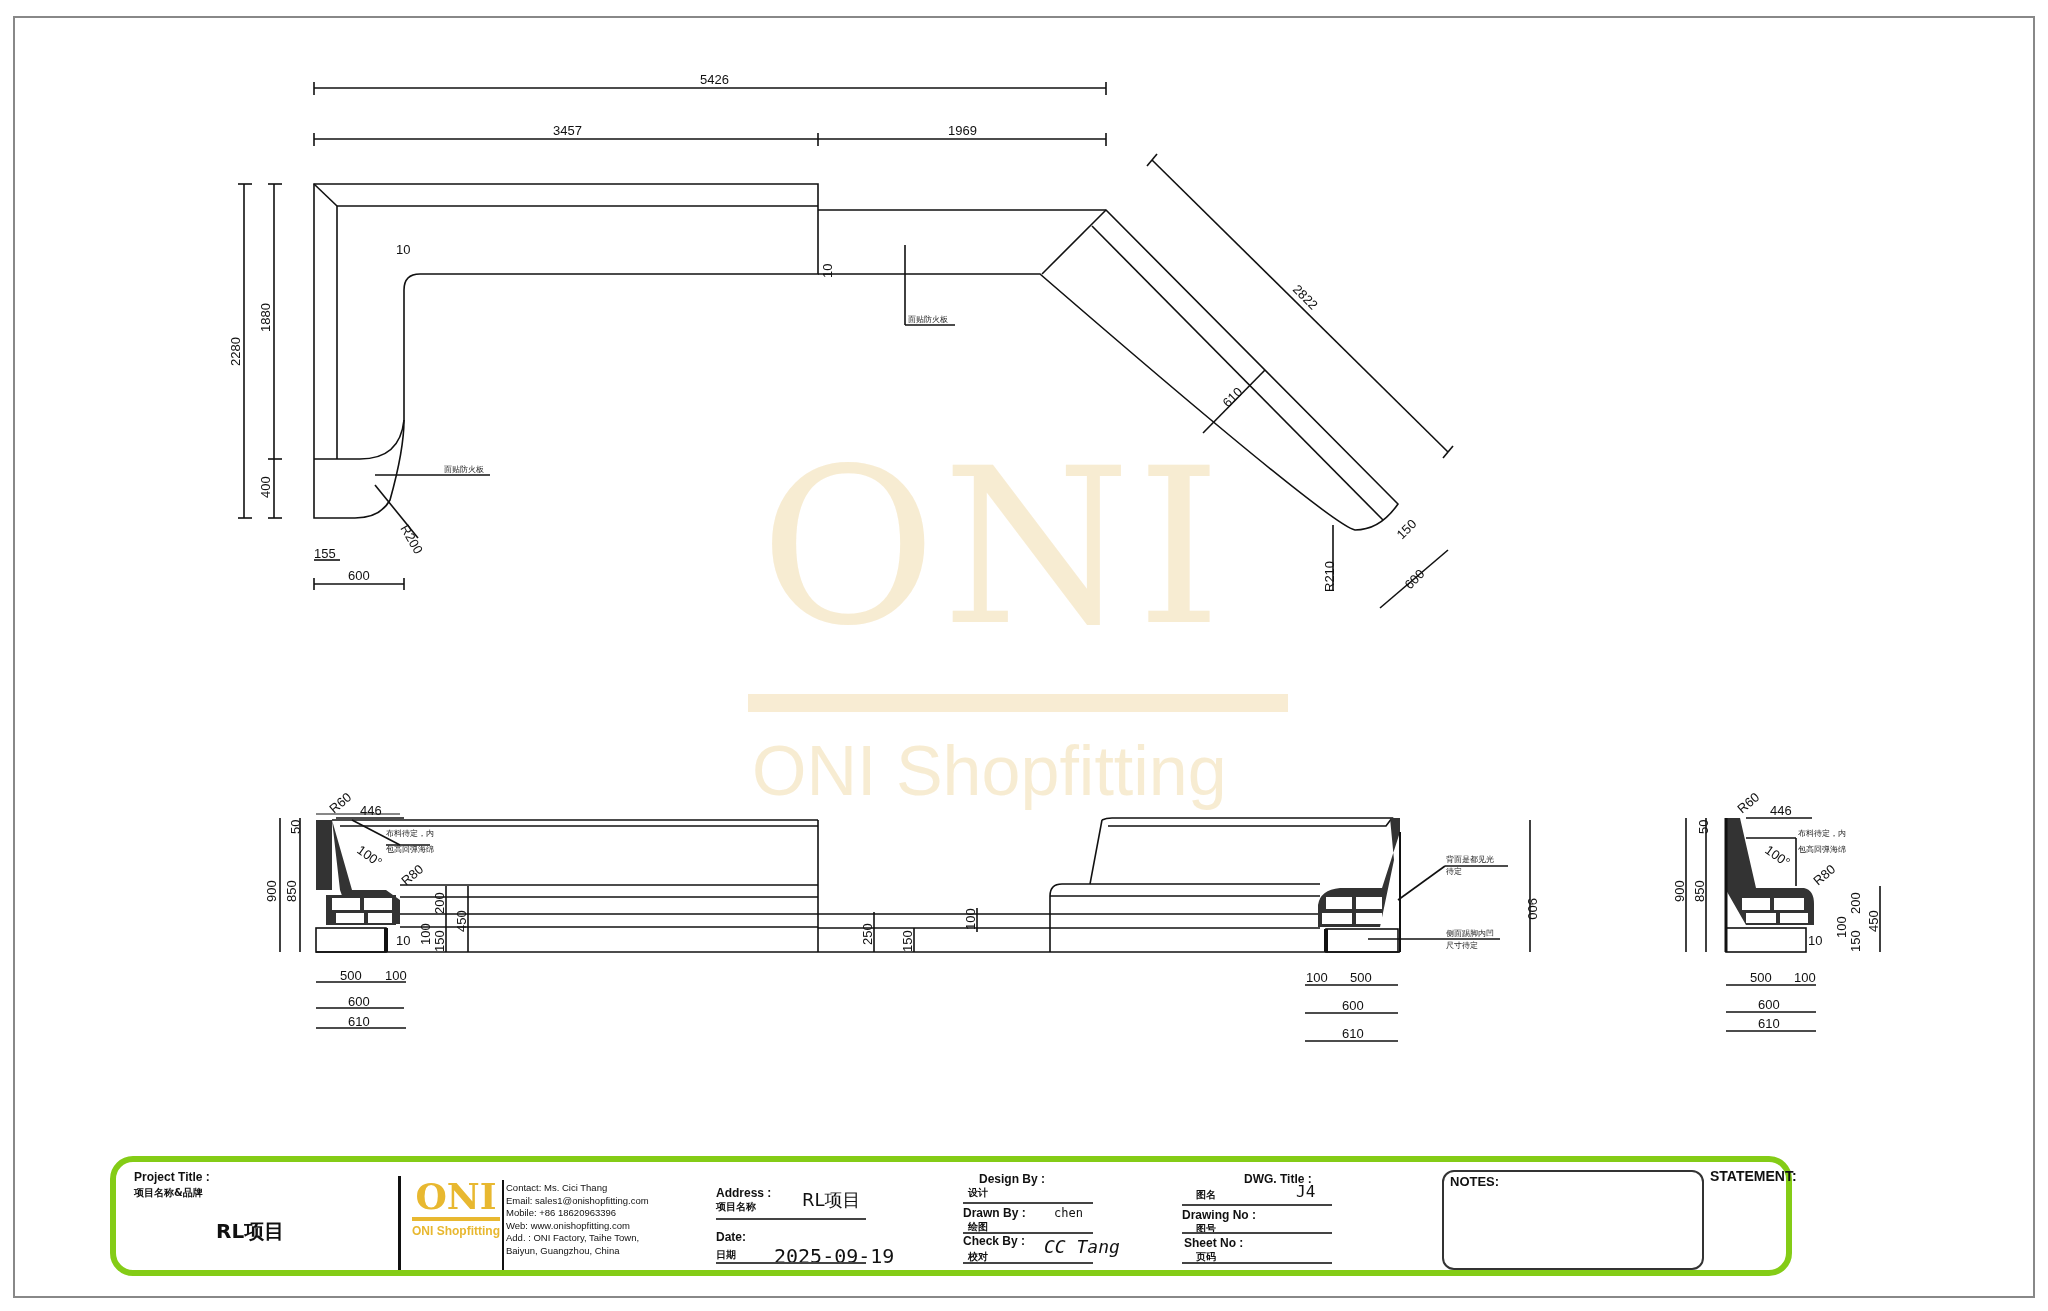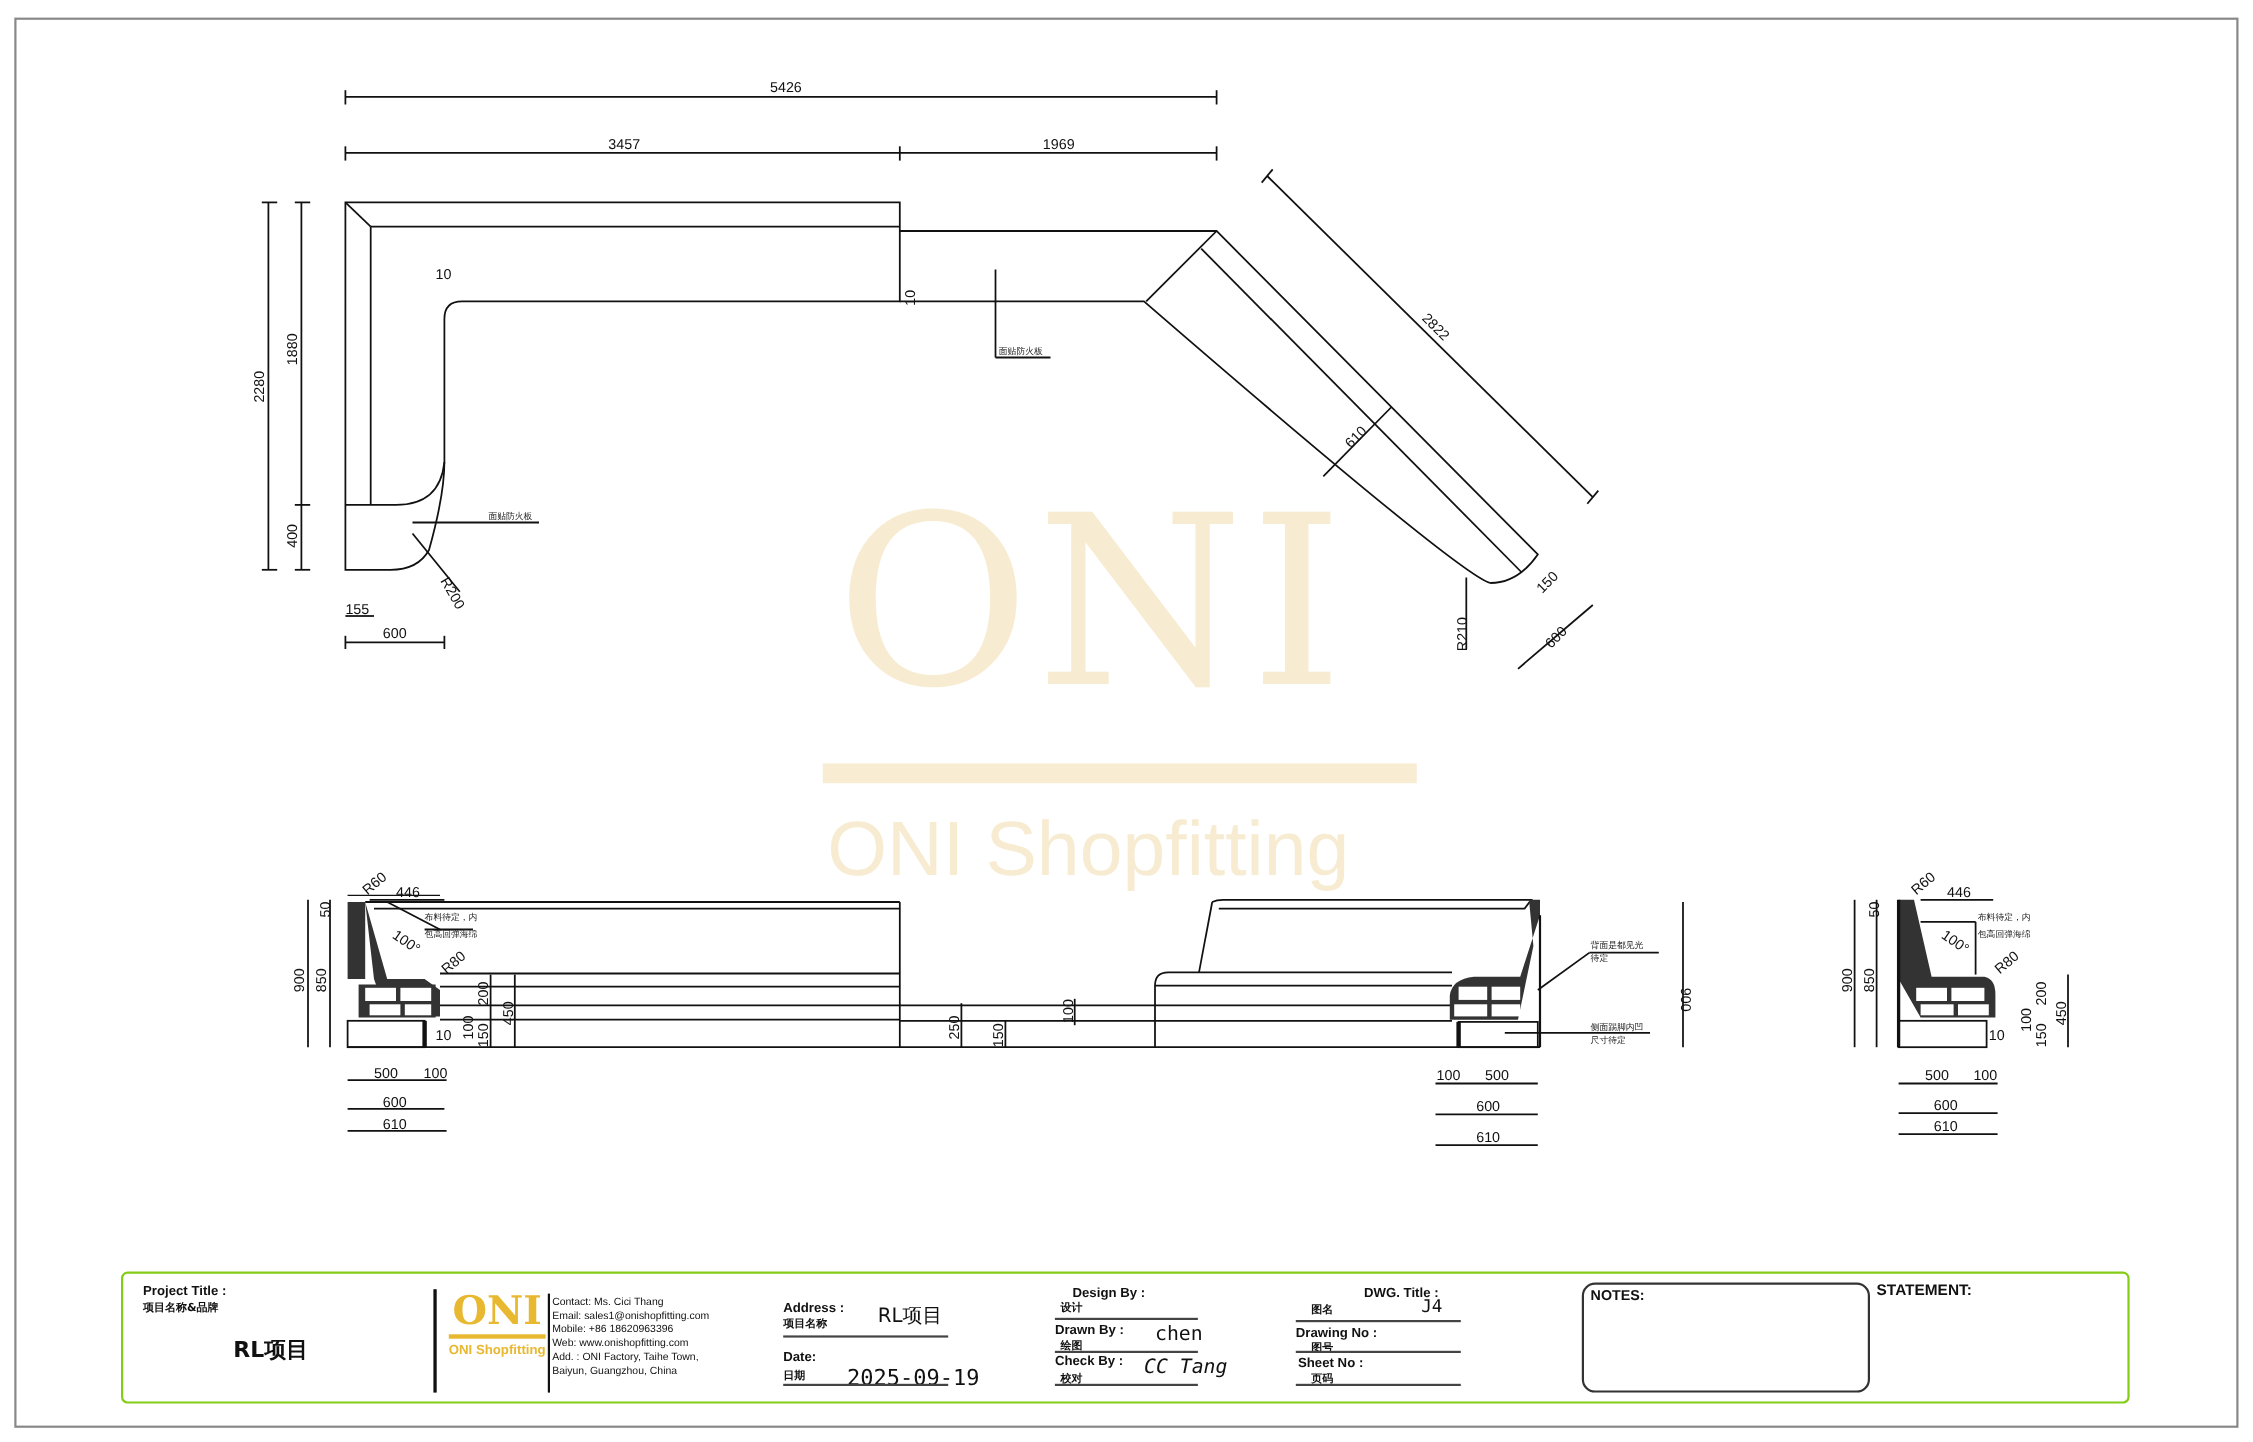--- a/index.html
+++ b/index.html
@@ -1,21 +1,21 @@
 <!DOCTYPE html>
 <html><head>
 <meta charset="utf-8">
 <style>
   html,body{margin:0;padding:0;background:#fff;}
   body{width:2048px;height:1311px;position:relative;overflow:hidden;font-family:"Liberation Sans",sans-serif;color:#111;}
   .sheet{position:absolute;left:13px;top:16px;width:2022px;height:1282px;border:2px solid #888;box-sizing:border-box;}
   svg.draw{position:absolute;left:0;top:0;}
   .dim{font-family:"Liberation Sans",sans-serif;font-size:13px;fill:#111;}
   .cn{font-family:"DejaVu Sans",sans-serif;font-size:8px;fill:#222;}
-  .titleblock{position:absolute;left:110px;top:1156px;width:1826px;height:120px;border:2px solid #84cc16;border-radius:6px;box-sizing:border-box;}
+  .titleblock{position:absolute;left:110px;top:1156px;width:1682px;height:120px;border:6px solid #84cc16;border-radius:23px;box-sizing:border-box;}
   .tb{position:absolute;font-family:"Liberation Sans",sans-serif;}
   .lbl-b{font-weight:bold;font-size:12px;}
   .lbl-cn{font-weight:bold;font-size:10px;font-family:"DejaVu Sans",sans-serif;}
   .val{font-family:"DejaVu Sans Mono",monospace;font-size:20px;}
   .uline{position:absolute;height:2px;background:#444;}
   .notes-box{position:absolute;left:1325px;top:8px;width:262px;height:100px;border:2px solid #333;border-radius:12px;box-sizing:border-box;}
   .wm{position:absolute;color:#f5e6c4;opacity:.75;pointer-events:none;}
 </style>
 </head>
 <body>
@@ -256,21 +256,21 @@
   <div class="tb lbl-b" style="left:600px;top:68px;">Date:</div>
   <div class="tb lbl-cn" style="left:600px;top:86px;">日期</div>
   <div class="tb val" style="left:658px;top:68px;margin-top:14px;">2025-09-19</div>
   <div class="uline" style="left:600px;top:100px;width:150px;"></div>
 
   <div class="tb lbl-b" style="left:847px;top:10px;padding-left:16px;">Design By :</div>
   <div class="tb lbl-cn" style="left:852px;top:24px;">设计</div>
   <div class="uline" style="left:847px;top:40px;width:130px;"></div>
   <div class="tb lbl-b" style="left:847px;top:44px;">Drawn By :</div>
   <div class="tb lbl-cn" style="left:852px;top:58px;">绘图</div>
-  <div class="tb val" style="left:938px;top:44px;font-size:18px;">chen</div>
+  <div class="tb val" style="left:938px;top:44px;font-size:12px;">chen</div>
   <div class="uline" style="left:847px;top:70px;width:130px;"></div>
   <div class="tb lbl-b" style="left:847px;top:72px;">Check By :</div>
   <div class="tb lbl-cn" style="left:852px;top:88px;">校对</div>
   <div class="tb val" style="left:928px;top:74px;font-size:18px;font-style:italic;">CC Tang</div>
   <div class="uline" style="left:847px;top:100px;width:130px;"></div>
 
   <div class="tb lbl-b" style="left:1128px;top:10px;">DWG. Title :</div>
   <div class="tb lbl-cn" style="left:1080px;top:26px;">图名</div>
   <div class="tb" style="left:1180px;top:20px;font-size:16px;font-family:'DejaVu Sans Mono',monospace;">J4</div>
   <div class="uline" style="left:1066px;top:42px;width:150px;"></div>

